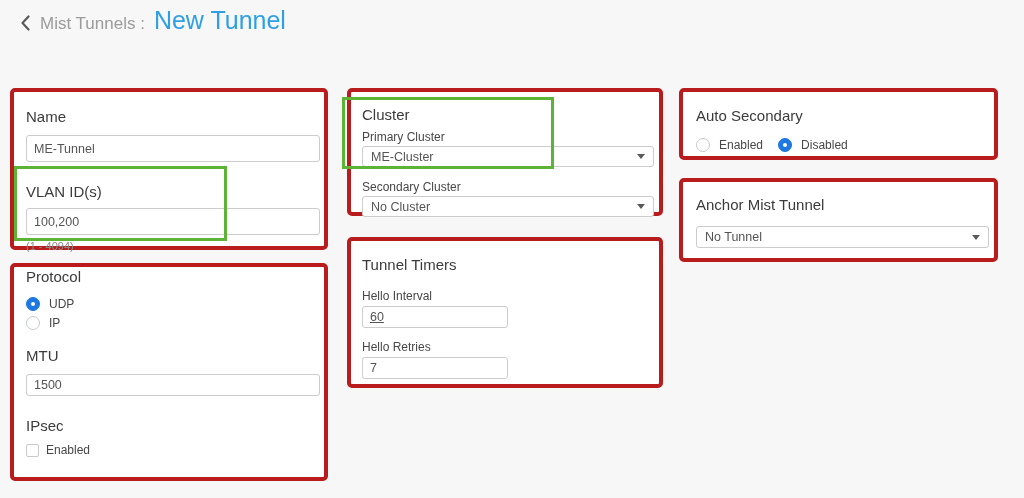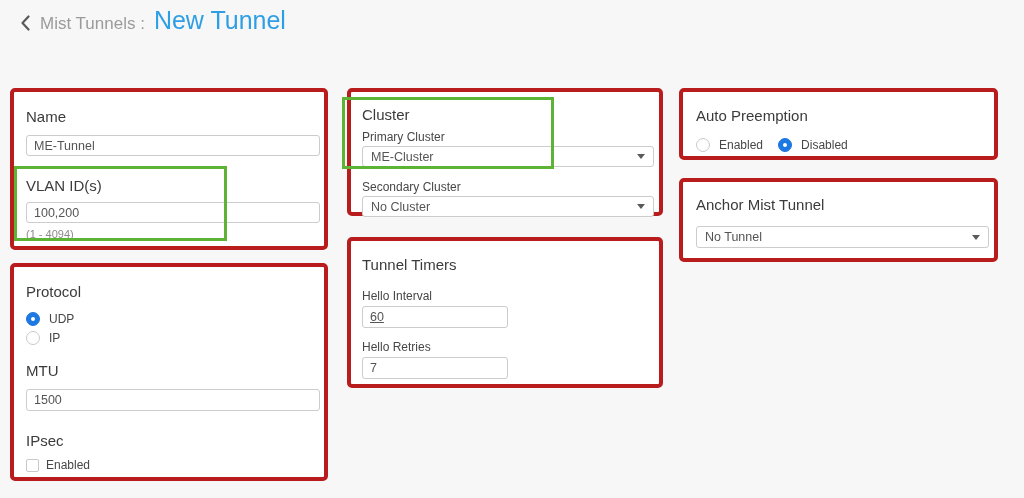--- a/index.html
+++ b/index.html
@@ -28,21 +28,21 @@
   .page-title{font-size:25px;color:var(--accent-blue);margin-left:9px}
   
   .card{
     position:absolute;background:#fff;
     border:4px solid #b91c1c;border-radius:5px;
     padding:0 12px;
   }
   .card-heading{font-size:15px;font-weight:400;color:#3b3b3b;line-height:20px}
   .field-label{font-size:12px;color:#474747;line-height:15px}
   .text-input{
-    display:block;width:294px;height:21px;
+    display:block;width:294px;height:27px;
     border:1px solid #ccc;border-radius:3px;
     padding:0 7px;font-size:12.5px;color:#555;
     font-family:inherit;background:#fff;outline:none;
   }
   .hint{font-size:11px;color:#8a8a8a;margin-top:5px}
   
   .select{
     width:292px;height:21px;border:1px solid #ccc;border-radius:3px;
     background:#fff;display:flex;align-items:center;justify-content:space-between;
     padding:0 8px;font-size:12.5px;color:#555;cursor:pointer;gap:8px;
@@ -99,21 +99,21 @@
 
 <div class="card" id="card-name-vlan">
   <div class="card-heading" style="margin-top:15px">Name</div>
   <input class="text-input" style="margin-top: 8px;" type="text" value="ME-Tunnel">
   <div class="card-heading" style="margin-top:20px">VLAN ID(s)</div>
   <input class="text-input" style="margin-top: 6px;" type="text" value="100,200">
   <div class="hint">(1 - 4094)</div>
 </div>
 
 <div class="card" id="card-protocol">
-  <div class="card-heading" style="margin-top:15px">Protocol</div>
+  <div class="card-heading" style="margin-top:0">Protocol</div>
 
   <div class="radio-row" style="margin-top:10px">
     <span class="radio-circle selected"></span>
     <span class="radio-label">UDP</span>
   </div>
   <div class="radio-row" style="margin-top:5px">
     <span class="radio-circle"></span>
     <span class="radio-label">IP</span>
   </div>
 
@@ -143,21 +143,21 @@
 
 <div class="card" id="card-timers">
   <div class="card-heading" style="margin-top:14px">Tunnel Timers</div>
   <div class="field-label" style="margin-top:14px">Hello Interval</div>
   <input class="text-input timer-input" style="margin-top: 2px; text-decoration: underline;" type="text" value="60">
   <div class="field-label" style="margin-top:12px">Hello Retries</div>
   <input class="text-input timer-input" style="margin-top: 2px;" type="text" value="7">
 </div>
 
 <div class="card" id="card-preemption">
-  <div class="card-heading" style="margin-top:14px">Auto Preemption</div>
+  <div class="card-heading" style="margin-top:14px">Auto Secondary</div>
   <div style="display:flex;margin-top:12px">
     <div class="radio-row">
       <span class="radio-circle"></span>
       <span class="radio-label">Enabled</span>
     </div>
     <div class="radio-row" style="margin-left:15px">
       <span class="radio-circle selected"></span>
       <span class="radio-label">Disabled</span>
     </div>
   </div>

